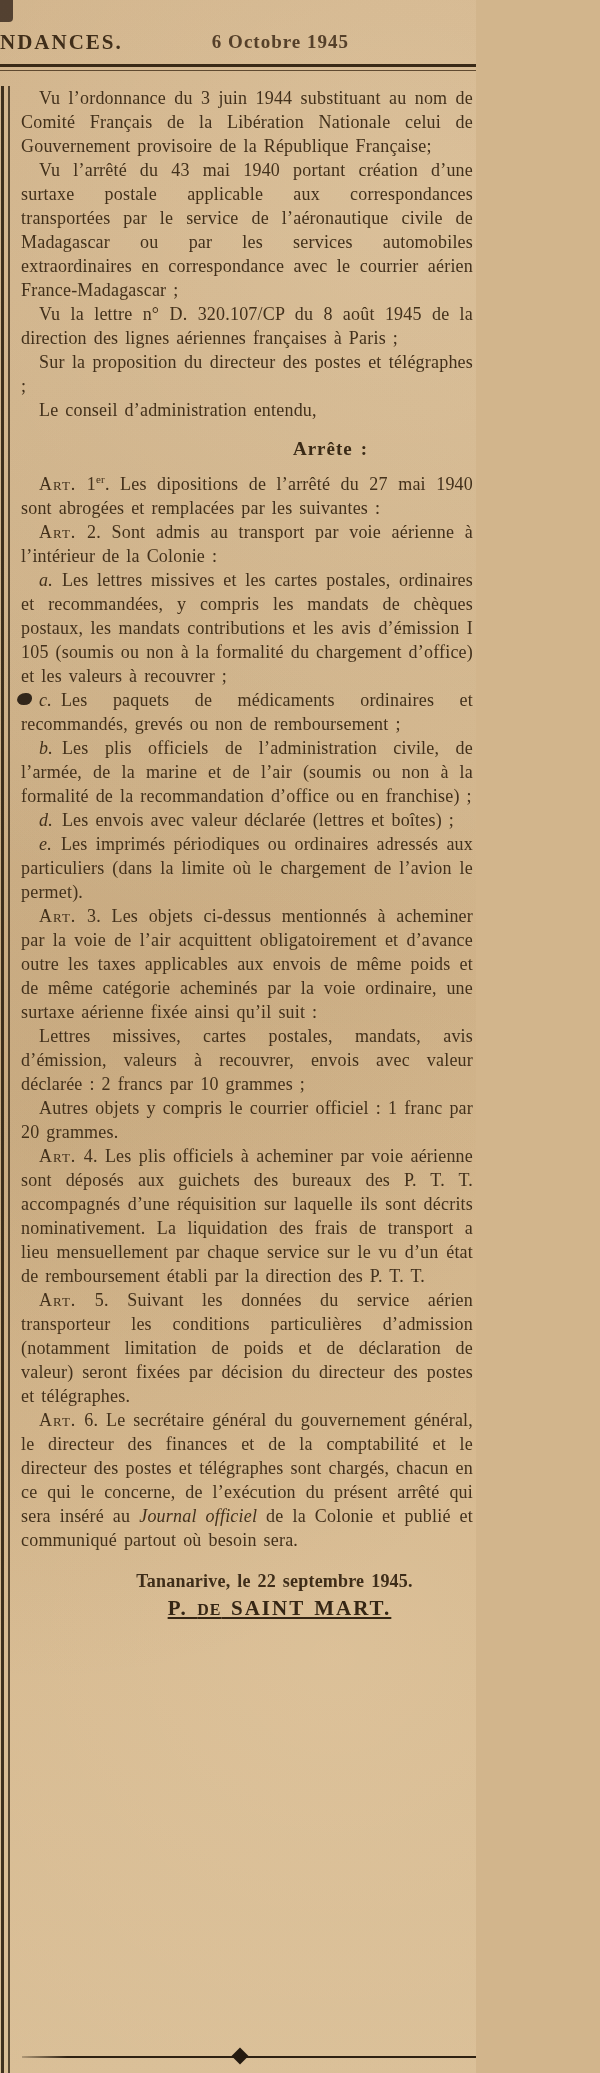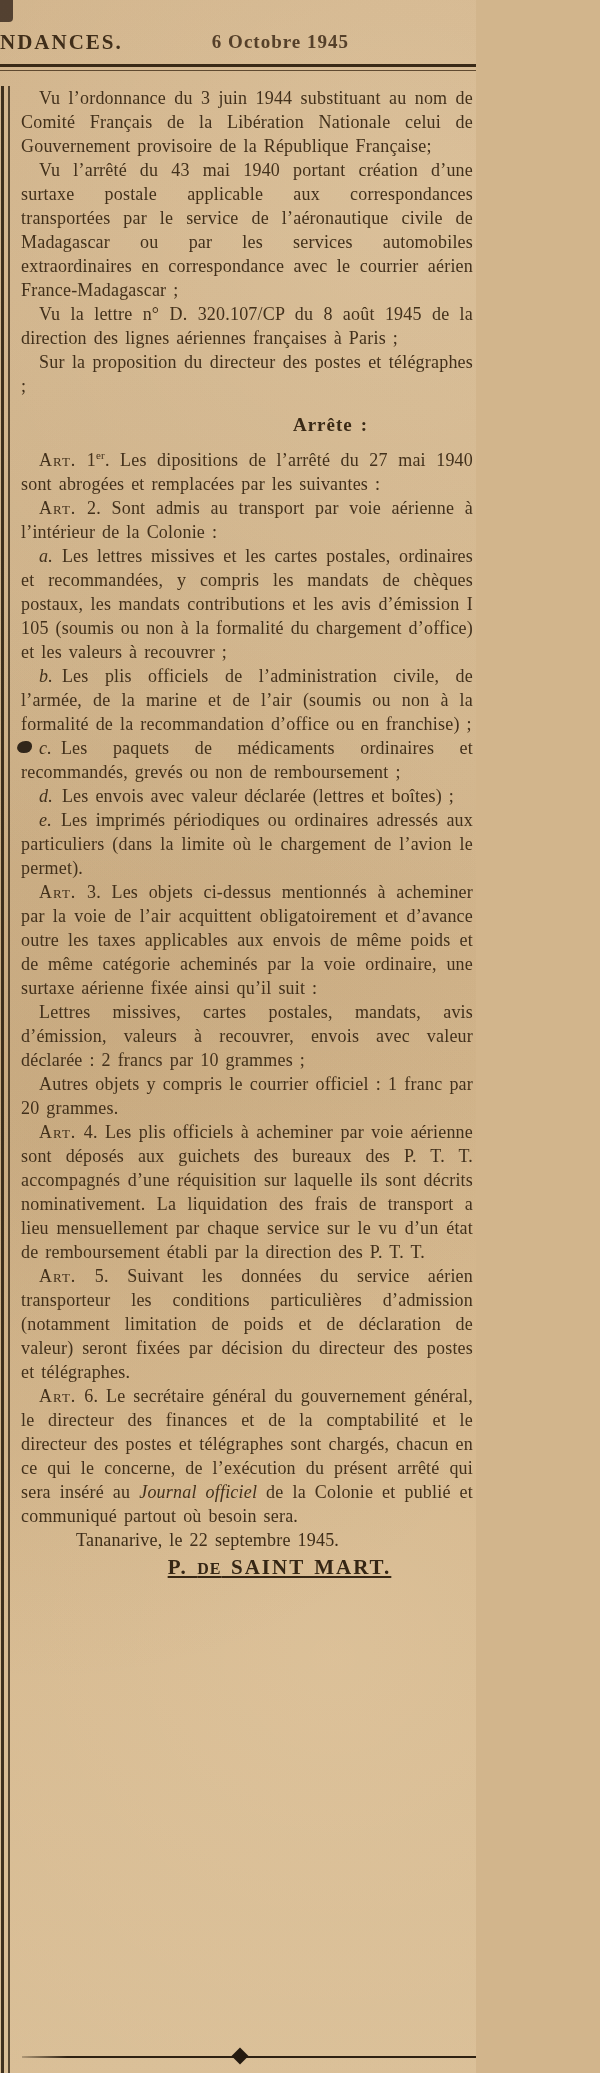--- a/index.html
+++ b/index.html
@@ -48,22 +48,22 @@
     margin:15px 105px 11px 0;letter-spacing:1px;color:#3a2a16;
   }
   .it{font-style:italic;}
   .blot-wrap{position:relative;}
   .blot{
     position:absolute;left:-4px;top:5px;width:15px;height:12px;
     background:#241a10;border-radius:60% 40% 55% 45%;opacity:.92;
   }
   
   .sig-place{
-    padding-left:55px;
-    font-weight:normal;font-size:18px;text-indent:0;color:#3e2d19;
+    margin-top:17px;text-align:center;padding-left:55px;
+    font-weight:bold;font-size:18px;text-indent:0;color:#3e2d19;
   }
   .sig-name{
     text-align:center;padding-left:65px;margin-top:3px;
     font-weight:bold;font-size:21px;letter-spacing:2px;text-indent:0;color:#352614;text-decoration:underline;
   }
   .sig-name .particle{font-size:16px;letter-spacing:1px;}
   
   .footer-rule{
     position:absolute;left:22px;top:2056px;width:566px;height:2px;
     background:linear-gradient(90deg,rgba(46,33,18,.25),#2e2112 8%,#2e2112 92%,rgba(46,33,18,.25));
@@ -87,32 +87,33 @@
 
   <div class="vline-a"></div>
   <div class="vline-b"></div>
 
   <div class="content">
 
     <p class="para">Vu l’ordonnance du 3 juin 1944 substituant au nom de Comité Français de la Libération Nationale celui de Gouvernement provisoire de la République Française;</p>
     <p class="para">Vu l’arrêté du 43 mai 1940 portant création d’une surtaxe postale applicable aux correspondances transportées par le service de l’aéronautique civile de Madagascar ou par les services automobiles extraordinaires en correspondance avec le courrier aérien France-Madagascar ;</p>
     <p class="para">Vu la lettre n° D. 320.107/CP du 8 août 1945 de la direction des lignes aériennes françaises à Paris ;</p>
     <p class="para">Sur la proposition du directeur des postes et télégraphes ;</p>
+    <p class="para">Le conseil d’administration entendu,</p>
 
     <div class="arrete">Arrête :</div>
 
     <p class="para"><span class="sc">Art.</span><span> 1</span><sup>er</sup><span>. Les dipositions de l’arrêté du 27 mai 1940 sont abrogées et remplacées par les suivantes :</span></p>
 
     <p class="para"><span class="sc">Art.</span><span> 2. Sont admis au transport par voie aérienne à l’intérieur de la Colonie :</span></p>
 
     <p class="para"><span class="item-label">a.</span><span>Les lettres missives et les cartes postales, ordinaires et recommandées, y compris les mandats de chèques postaux, les mandats contributions et les avis d’émission I 105 (soumis ou non à la formalité du chargement d’office) et les valeurs à recouvrer ;</span></p>
 
+    <p class="para blot-wrap"><span class="blot"></span><span class="item-label">c.</span><span>Les paquets de médicaments ordinaires et recommandés, grevés ou non de remboursement ;</span></p>
+
     <p class="para"><span class="item-label">b.</span><span>Les plis officiels de l’administration civile, de l’armée, de la marine et de l’air (soumis ou non à la formalité de la recommandation d’office ou en franchise) ;</span></p>
-
-    <p class="para blot-wrap"><span class="blot"></span><span class="item-label">c.</span><span>Les paquets de médicaments ordinaires et recommandés, grevés ou non de remboursement ;</span></p>
 
     <p class="para"><span class="item-label">d.</span><span>Les envois avec valeur déclarée (lettres et boîtes) ;</span></p>
 
     <p class="para"><span class="item-label">e.</span><span>Les imprimés périodiques ou ordinaires adressés aux particuliers (dans la limite où le chargement de l’avion le permet).</span></p>
 
     <p class="para"><span class="sc">Art.</span><span> 3. Les objets ci-dessus mentionnés à acheminer par la voie de l’air acquittent obligatoirement et d’avance outre les taxes applicables aux envois de même poids et de même catégorie acheminés par la voie ordinaire, une surtaxe aérienne fixée ainsi qu’il suit :</span></p>
 
     <p class="para">Lettres missives, cartes postales, mandats, avis d’émission, valeurs à recouvrer, envois avec valeur déclarée : 2 francs par 10 grammes ;</p>
     <p class="para">Autres objets y compris le courrier officiel : 1 franc par 20 grammes.</p>
 

